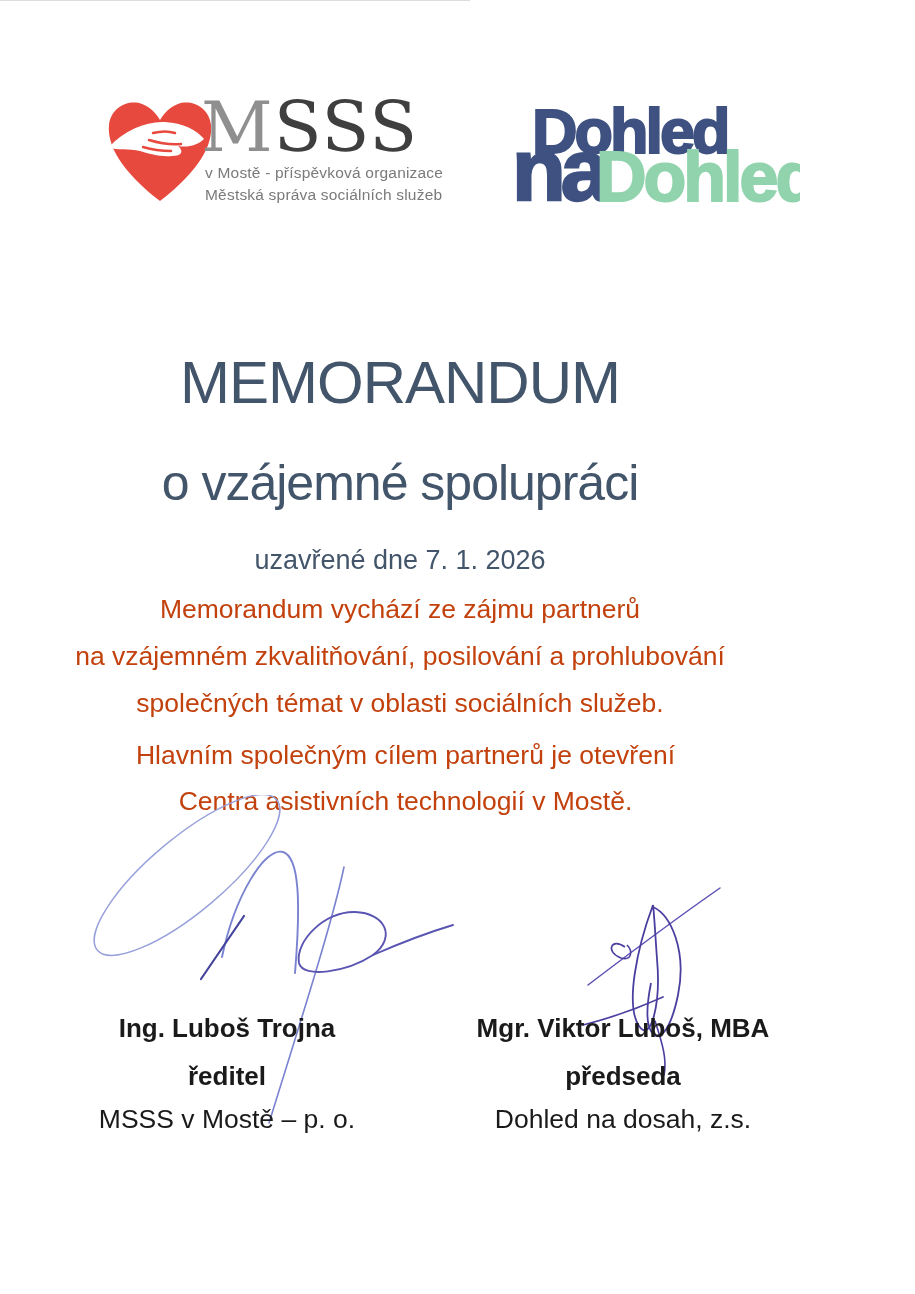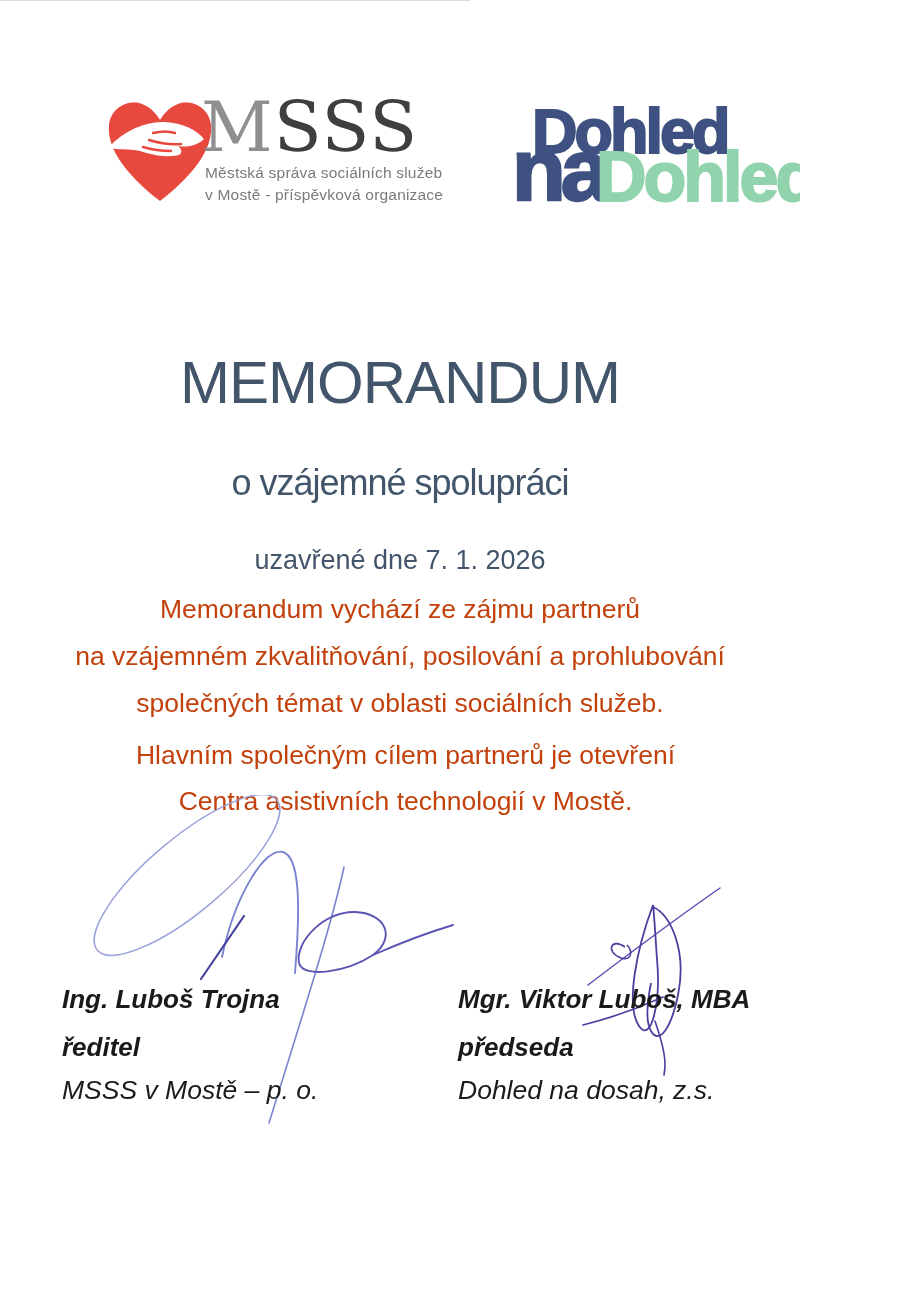--- a/index.html
+++ b/index.html
@@ -25,36 +25,36 @@
         color:#3e5181;-webkit-text-stroke:2px #3e5181;}
   .dword2{position:absolute;left:0px;top:28px;font-size:88px;line-height:88px;letter-spacing:-5px;
         color:#3e5181;-webkit-text-stroke:2.5px #3e5181;}
   .dword3{position:absolute;left:84px;top:44px;font-size:70px;line-height:70px;letter-spacing:-3px;
         color:#90d3ac;-webkit-text-stroke:2px #90d3ac;}
 
   
   .doc-title{position:absolute;left:0;right:0;top:352px;text-align:center;
         font-size:60px;line-height:62px;letter-spacing:-1px;color:#42556a;}
   .doc-subtitle{position:absolute;left:0;right:0;top:455px;text-align:center;
-        font-size:36px;line-height:56px;letter-spacing:-1px;color:#42556a;}
+        font-size:50px;line-height:56px;letter-spacing:-1px;color:#42556a;}
   .doc-date{position:absolute;left:0;right:0;top:532px;text-align:center;
         font-size:27px;line-height:40px;color:#42556a;margin-top:8px;}
   .para{position:absolute;left:0;right:0;text-align:center;color:#c2410c;}
   .p1{top:586px;}
   .p2{top:732px;padding-left:11px;}
   .p1 .pline{font-size:26.5px;line-height:47px;}
   .p2 .pline{font-size:26.5px;line-height:46px;}
 
   
   .sig{position:absolute;pointer-events:none;}
   .sig-left{left:85px;top:795px;}
   .sig-right{left:575px;top:853px;}
 
   
-  .sigcol{position:absolute;top:984px;width:330px;text-align:left;color:#1a1a1a;font-style:italic;}
+  .sigcol{position:absolute;top:1013px;width:330px;text-align:center;color:#1a1a1a;}
   .sigcol.left{left:62px;}
   .sigcol.right{left:458px;}
   .sname{font-size:26px;line-height:30px;font-weight:bold;white-space:nowrap;}
   .srole{margin-top:18px;font-size:26px;line-height:30px;font-weight:bold;}
   .sorg{margin-top:13px;font-size:26.5px;line-height:30px;font-weight:normal;white-space:nowrap;}
 </style>
 </head>
 <body>
 
 <div class="page">
@@ -66,22 +66,22 @@
     <path fill="#e8493f" d="M59,106 C20,76 6,50 8,30 C10,12 28,4 41,9 C49,12 55,18 59,25
              C63,18 69,12 77,9 C90,4 108,12 110,30 C112,50 98,76 59,106 Z"></path>
     <path fill="#ffffff" d="M8,52 C24,35 45,26 64,27 C82,28 96,35 103,44 C97,50 87,53 77,51
              C83,56 81,61 71,61 C59,62 49,59 39,56 C28,53 16,56 8,52 Z"></path>
     <path stroke="#e8493f" stroke-width="2.5" fill="none" stroke-linecap="round" d="M52,38 C60,36 68,36 74,38"></path>
     <path stroke="#e8493f" stroke-width="2.5" fill="none" stroke-linecap="round" d="M48,45 C58,48 70,50 80,49"></path>
     <path stroke="#e8493f" stroke-width="2.5" fill="none" stroke-linecap="round" d="M42,52 C52,55 62,56 70,56"></path>
   </svg>
   <div class="msss-acronym"><span class="m">M</span><span class="sss">SSS</span></div>
   <div class="msss-tagline">
+    <div>v Mostě - příspěvková organizace</div>
     <div>Městská správa sociálních služeb</div>
-    <div>v Mostě - příspěvková organizace</div>
   </div>
 
   <div class="dohled">
     <div class="dword1">Dohled</div>
     <div class="dword2">na</div>
     <div class="dword3">Dohled</div>
   </div>
 
   <div class="doc-title">MEMORANDUM</div>
   <div class="doc-subtitle">o vzájemné spolupráci</div>

